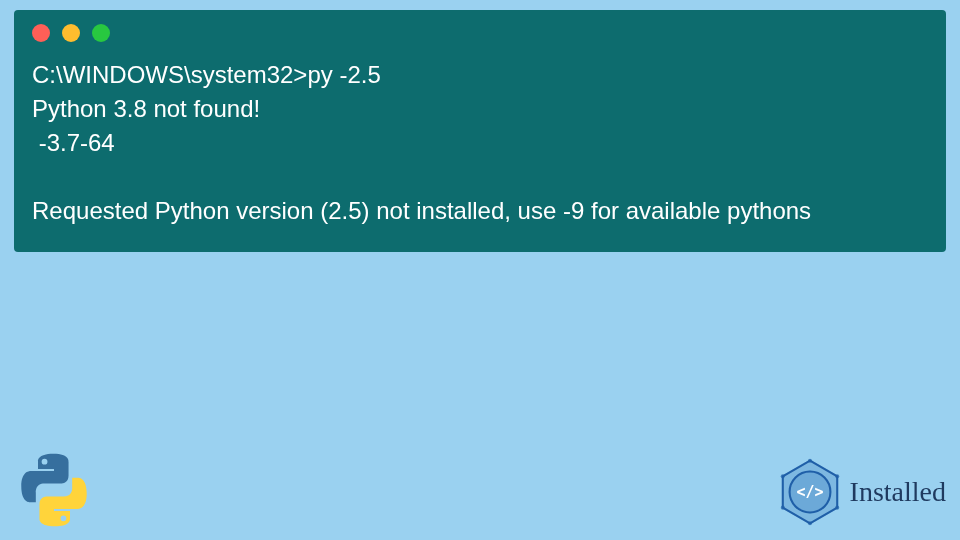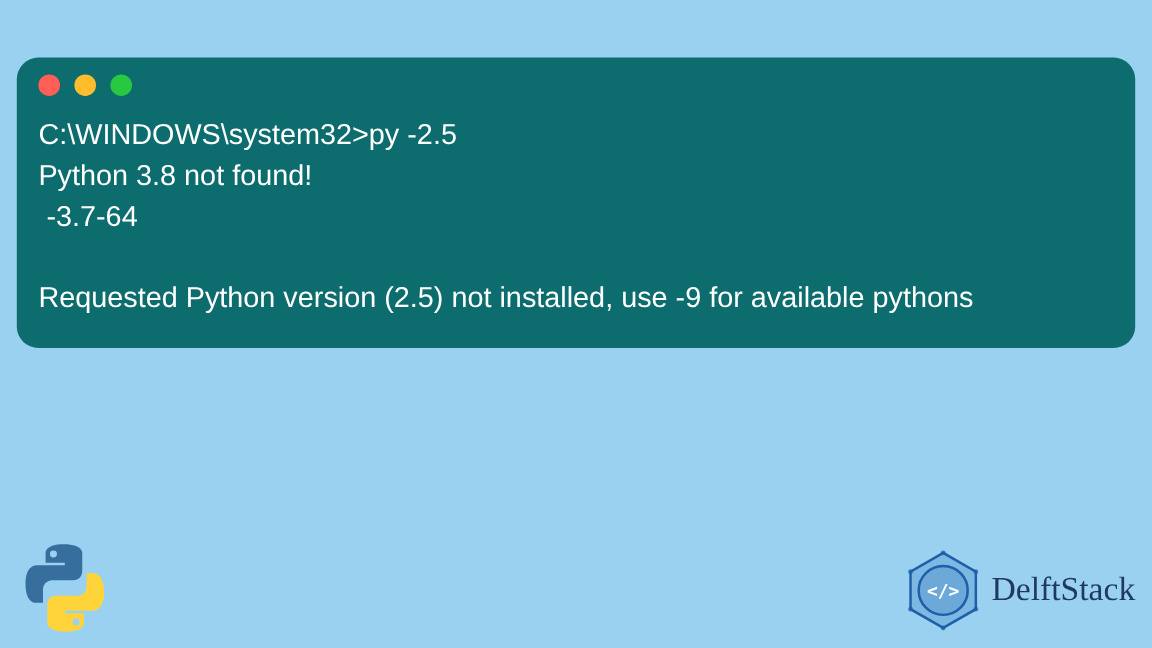--- a/index.html
+++ b/index.html
@@ -10,23 +10,22 @@
     font-family: Arial, Helvetica, sans-serif;
     overflow: hidden;
     position: relative;
   }
   .terminal {
     position: absolute;
     top: 10px;
     left: 14px;
     right: 14px;
     background: #0d6c6e;
-    border-radius: 18px;
+    border-radius: 4px;
     padding: 14px 18px 24px 18px;
-    margin-top: 38px;
   }
   .titlebar {
     display: flex;
     gap: 12px;
     margin-bottom: 16px;
   }
   .dot {
     width: 18px;
     height: 18px;
     border-radius: 50%;
@@ -102,14 +101,14 @@
     <text x="50" y="58" text-anchor="middle" font-size="22" fill="#ffffff" font-family="monospace" font-weight="bold">&lt;/&gt;</text>
     <g fill="#1f5fa8" opacity="0.7">
       <circle cx="50" cy="4" r="3"></circle>
         <circle cx="90" cy="27" r="3"></circle>
         <circle cx="90" cy="73" r="3"></circle>
       <circle cx="50" cy="96" r="3"></circle>
         <circle cx="10" cy="73" r="3"></circle>
         <circle cx="10" cy="27" r="3"></circle>
     </g>
   </svg>
-  <span class="delft-text">DelftStack</span>
+  <span class="delft-text">Installed</span>
 </div>
 
 </body></html>

